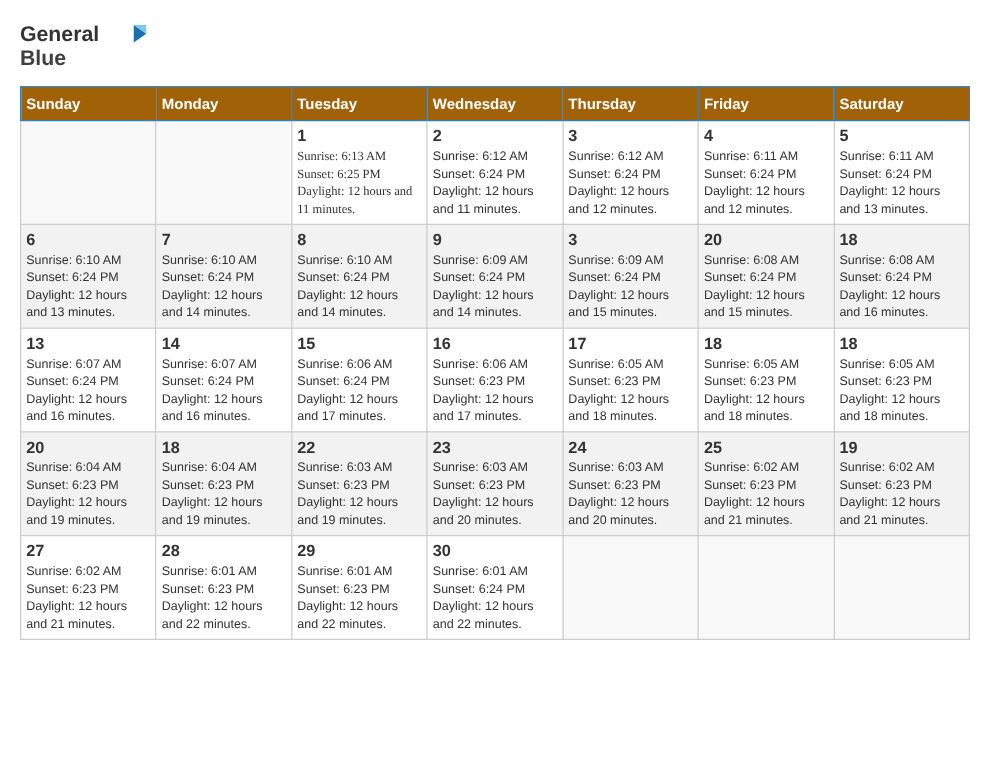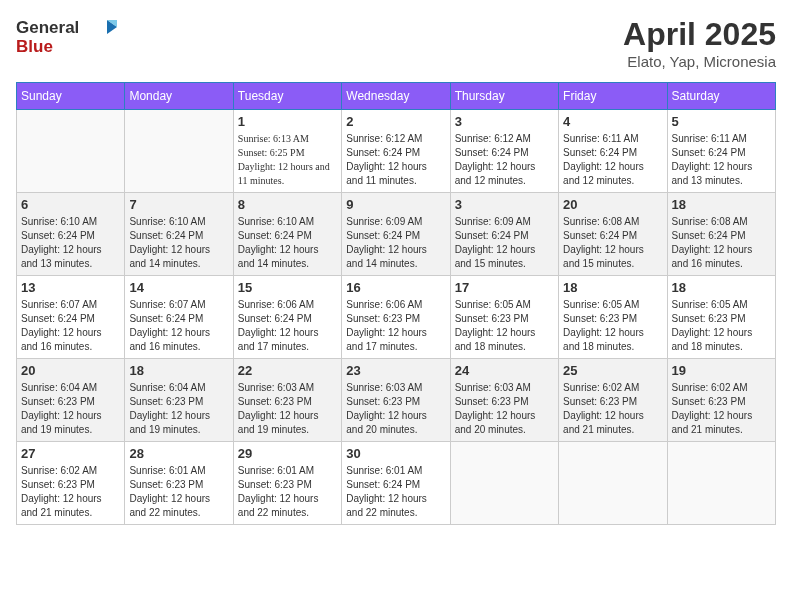--- a/index.html
+++ b/index.html
@@ -32,26 +32,26 @@
     .location-title {
       font-size: 15px;
       color: #555;
     }
     .calendar {
       width: 100%;
       border-collapse: collapse;
       font-size: 11px;
     }
     .calendar th {
-      background: #8b5cf6;
+      background: #a16207;
       color: #fff;
       padding: 6px 4px;
       text-align: left;
       font-size: 12px;
-      font-weight: normal;
+      font-weight: bold;
       border: 1px solid #2d7fc1;
     }
     .calendar td {
       border: 1px solid #ccc;
       vertical-align: top;
       padding: 4px;
       width: 108px;
       min-height: 80px;
       background: #fff;
     }
@@ -79,26 +79,22 @@
 <div class="header">
   <div class="logo">
     <div style="display:flex;flex-direction:column;line-height:1.1;">
       <div style="display:flex;align-items:flex-end;gap:18px;">
         <span style="font-size:17px;font-weight:bold;color:#333;">General</span>
         <svg width="22" height="22" viewBox="0 0 22 22">
           <polygon points="10,4 20,11 10,18" fill="#1a6faf"></polygon>
           <polygon points="10,4 20,4 20,11" fill="#5bbce4" opacity="0.8"></polygon>
         </svg>
       </div>
-      <span style="font-size:17px;font-weight:bold;color:#b91c1c;">Blue</span>
+      <span style="font-size:17px;font-weight:bold;color:#404040;">Blue</span>
     </div>
-  </div>
-  <div class="title-area">
-    <div class="month-title">April 2025</div>
-    <div class="location-title">Elato, Yap, Micronesia</div>
   </div>
 </div>
 
 <table class="calendar">
   <thead>
     <tr>
     <th>Sunday</th>
         <th>Monday</th>
         <th>Tuesday</th>
         <th>Wednesday</th>

